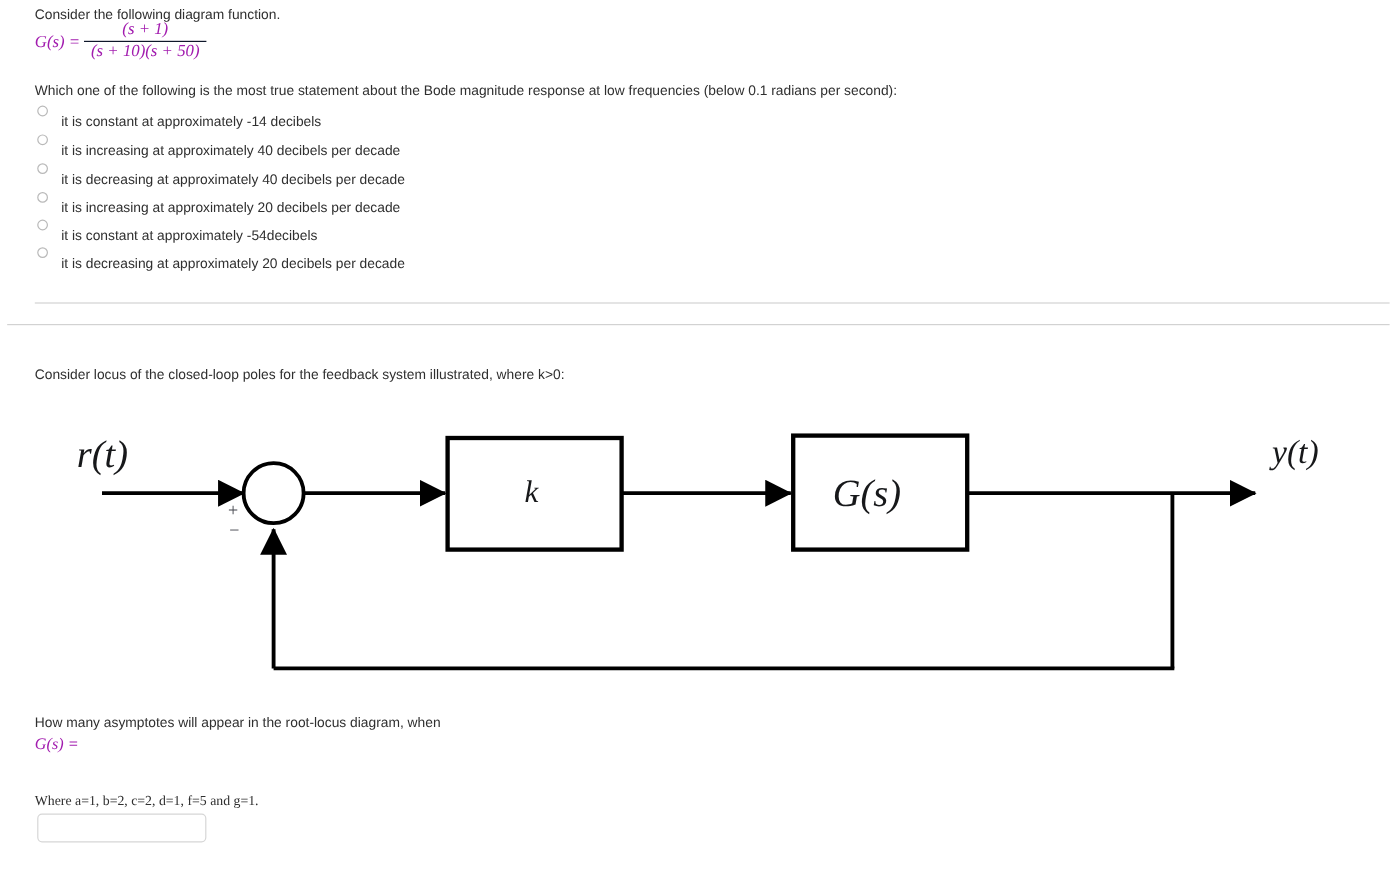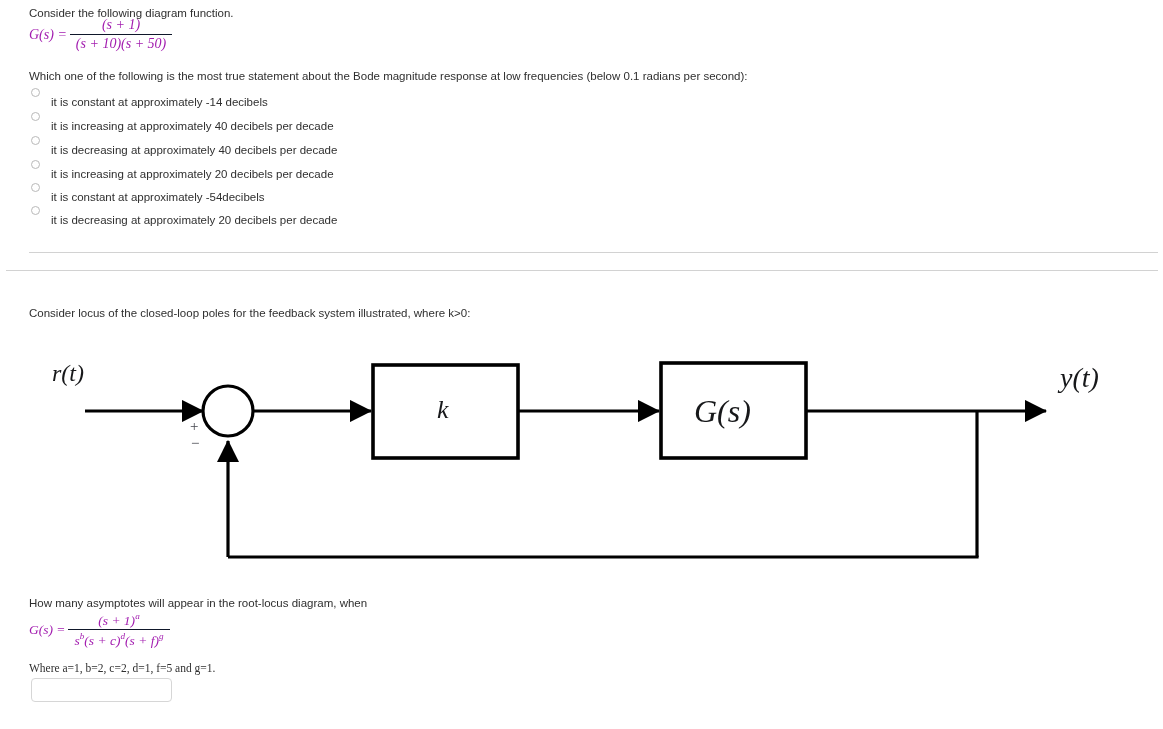--- a/index.html
+++ b/index.html
@@ -115,21 +115,21 @@
   }
   #block-diagram svg { display: block; }
 
   .bd-label {
     position: absolute;
     font-family: "Liberation Serif", "DejaVu Serif", serif;
     font-style: italic;
     color: #17181a;
     white-space: nowrap;
   }
-  #label-rt  { left: 52px;  top: 20px;  font-size: 24px; }
+  #label-rt  { left: 64px;  top: 20px;  font-size: 32px; }
   #label-yt  { left: 1060px;top: 22px;  font-size: 28px; }
   #label-k   { left: 437px; top: 55px;  font-size: 26px; }
   #label-gs  { left: 694px; top: 53px;  font-size: 32px; }
   #sign-plus {
     left: 190px; top: 78px; font-size: 15px;
     font-family: "Liberation Serif", serif; font-style: normal;
     color: #44464e;
   }
   #sign-minus {
     left: 191px; top: 95px; font-size: 15px;
@@ -240,18 +240,18 @@
   <span class="bd-label" id="label-yt">y(t)</span>
   <span class="bd-label" id="label-k">k</span>
   <span class="bd-label" id="label-gs">G(s)</span>
   <span class="bd-label" id="sign-plus">+</span>
   <span class="bd-label" id="sign-minus">−</span>
 </div>
 
 <div class="q-text" id="q2-prompt">How many asymptotes will appear in the root-locus diagram, when</div>
 
 <div id="formula-two" class="math">
-  <span class="lhs mi">G(s) =</span><span class="frac"><span class="num"><span class="mi">(s + 1)</span><sup class="exp">a</sup></span><span class="den"><span class="mi">s</span><sup class="exp">b</sup><span class="mi">(s + c)</span><sup class="exp">d</sup><span class="mi">(s + f)</span><sup class="exp">g</sup></span></span>
+  <span class="lhs mi">G(s) =</span>
 </div>
 
 <div class="q-text" id="q2-where">Where a=1, b=2, c=2, d=1, f=5 and g=1.</div>
 
 <input id="answer-input" type="text" placeholder="" style="">
 
 </body></html>

